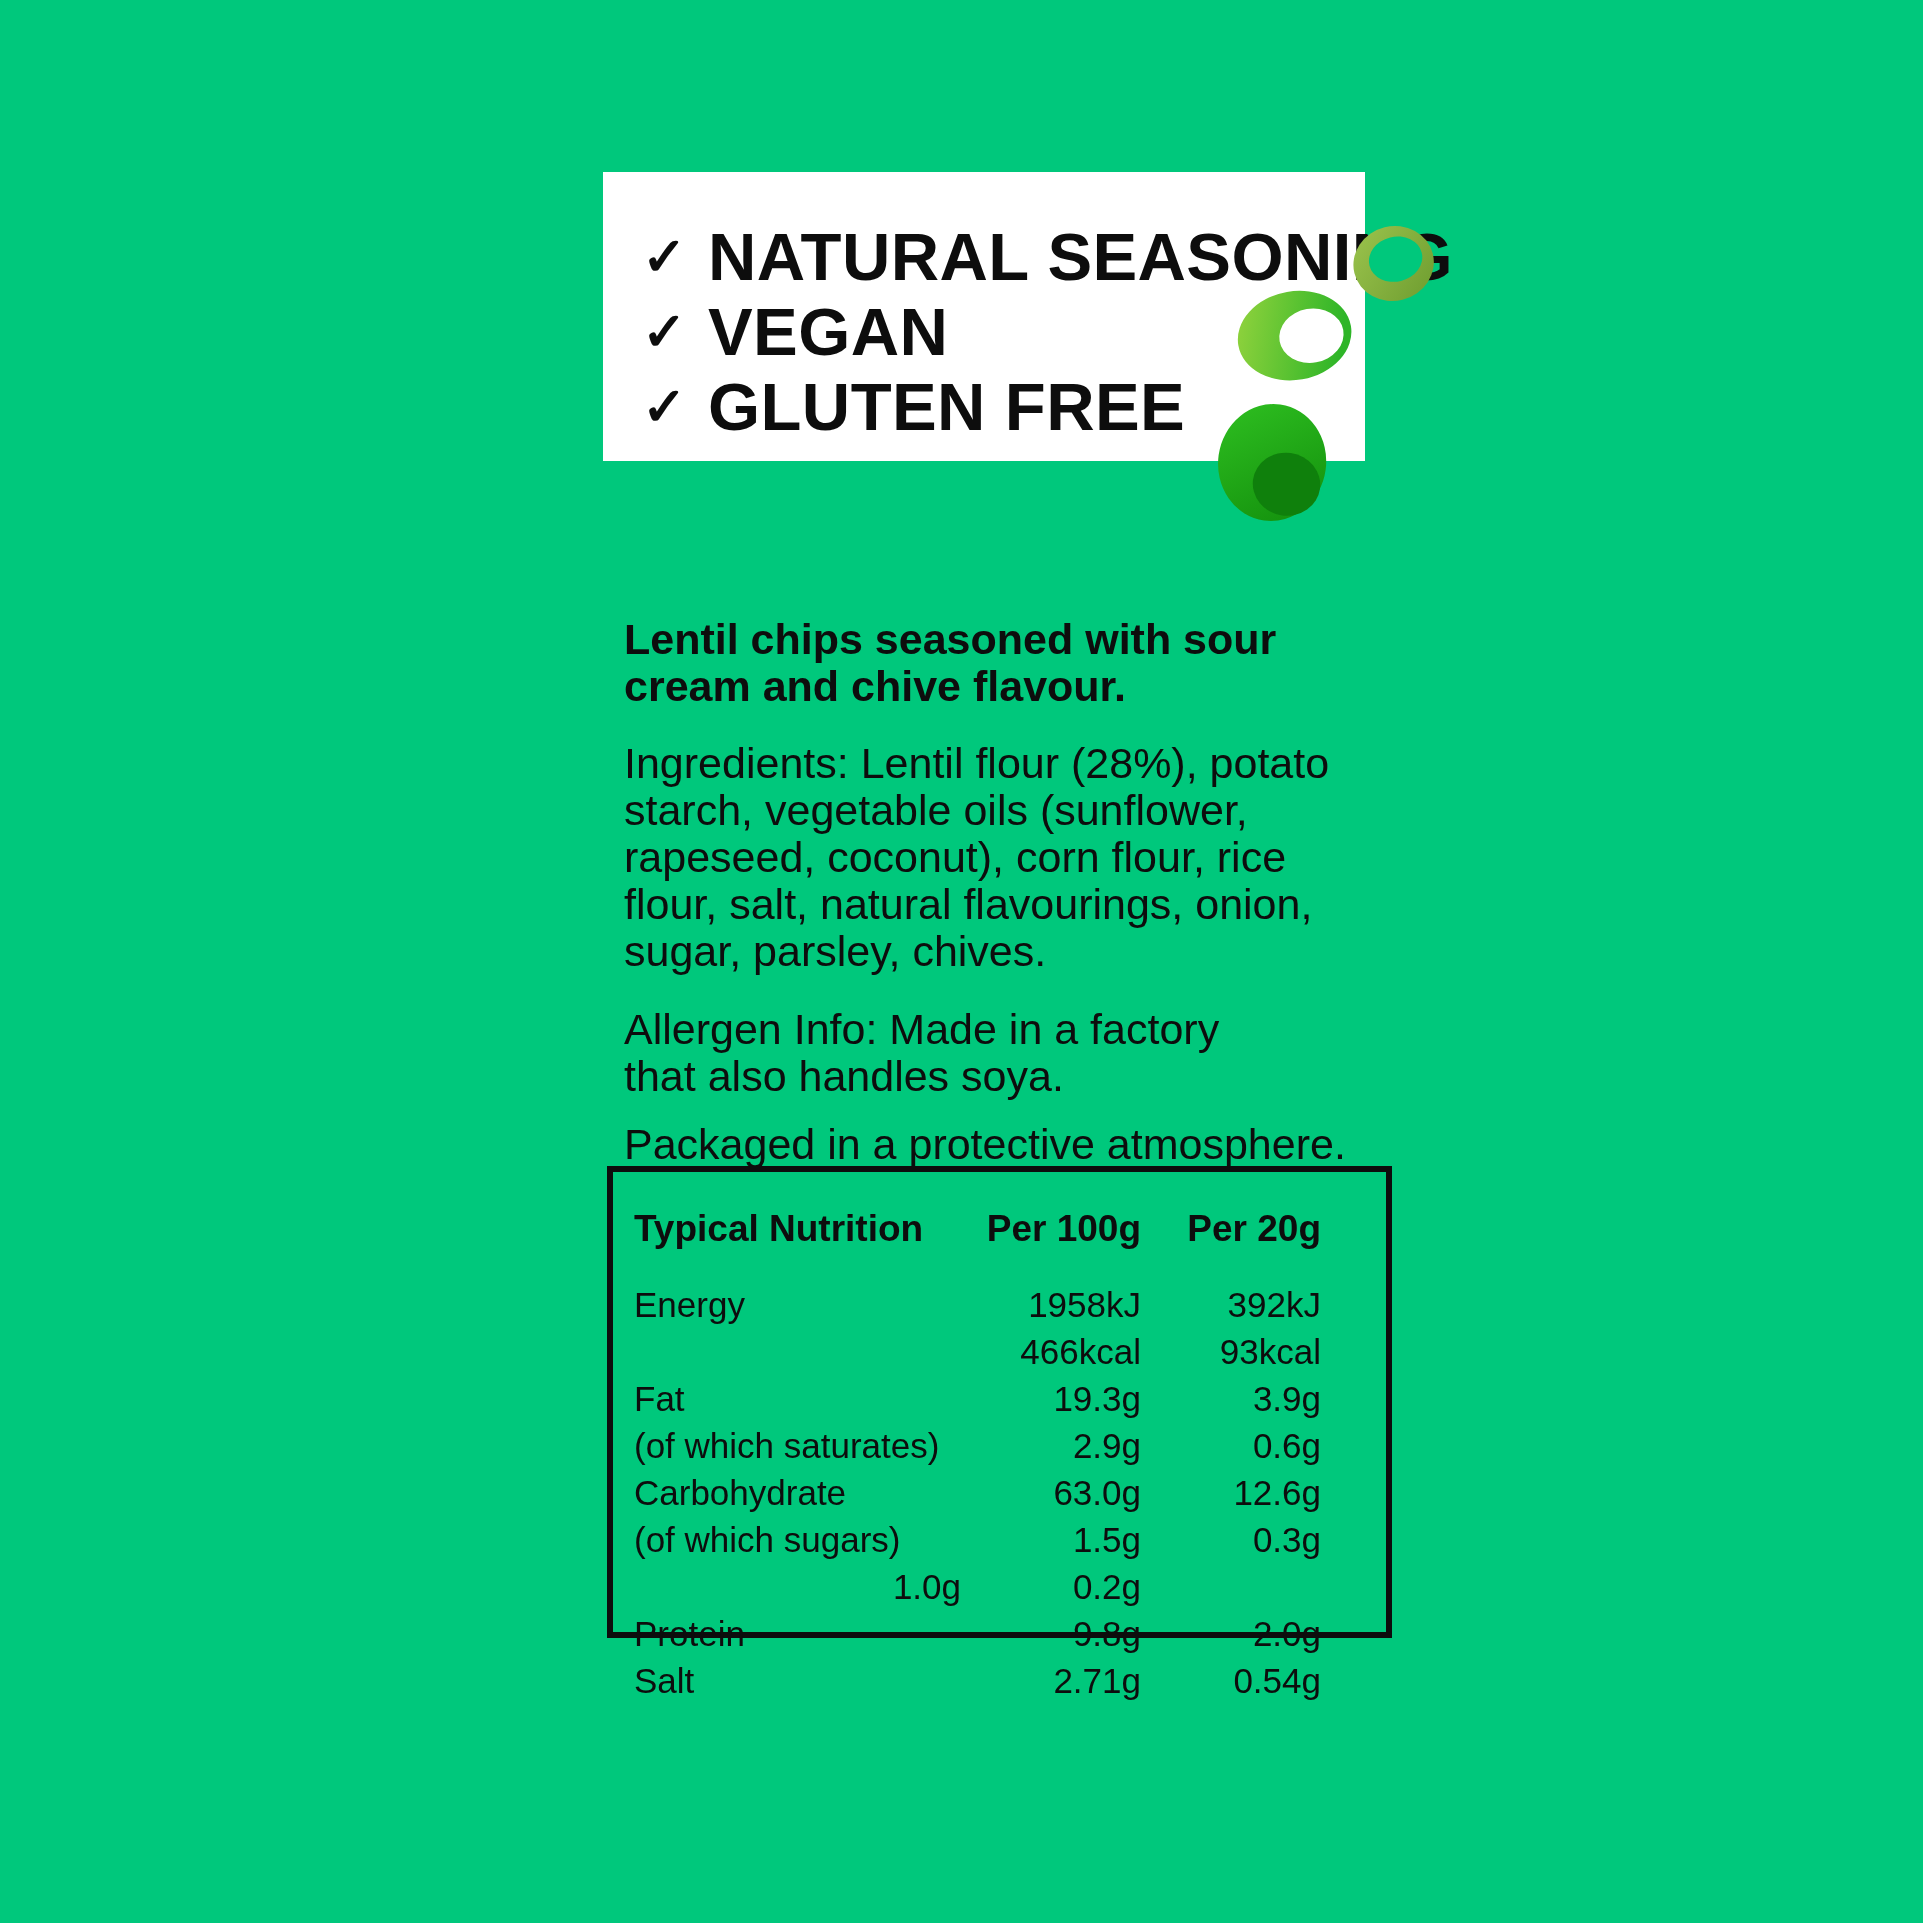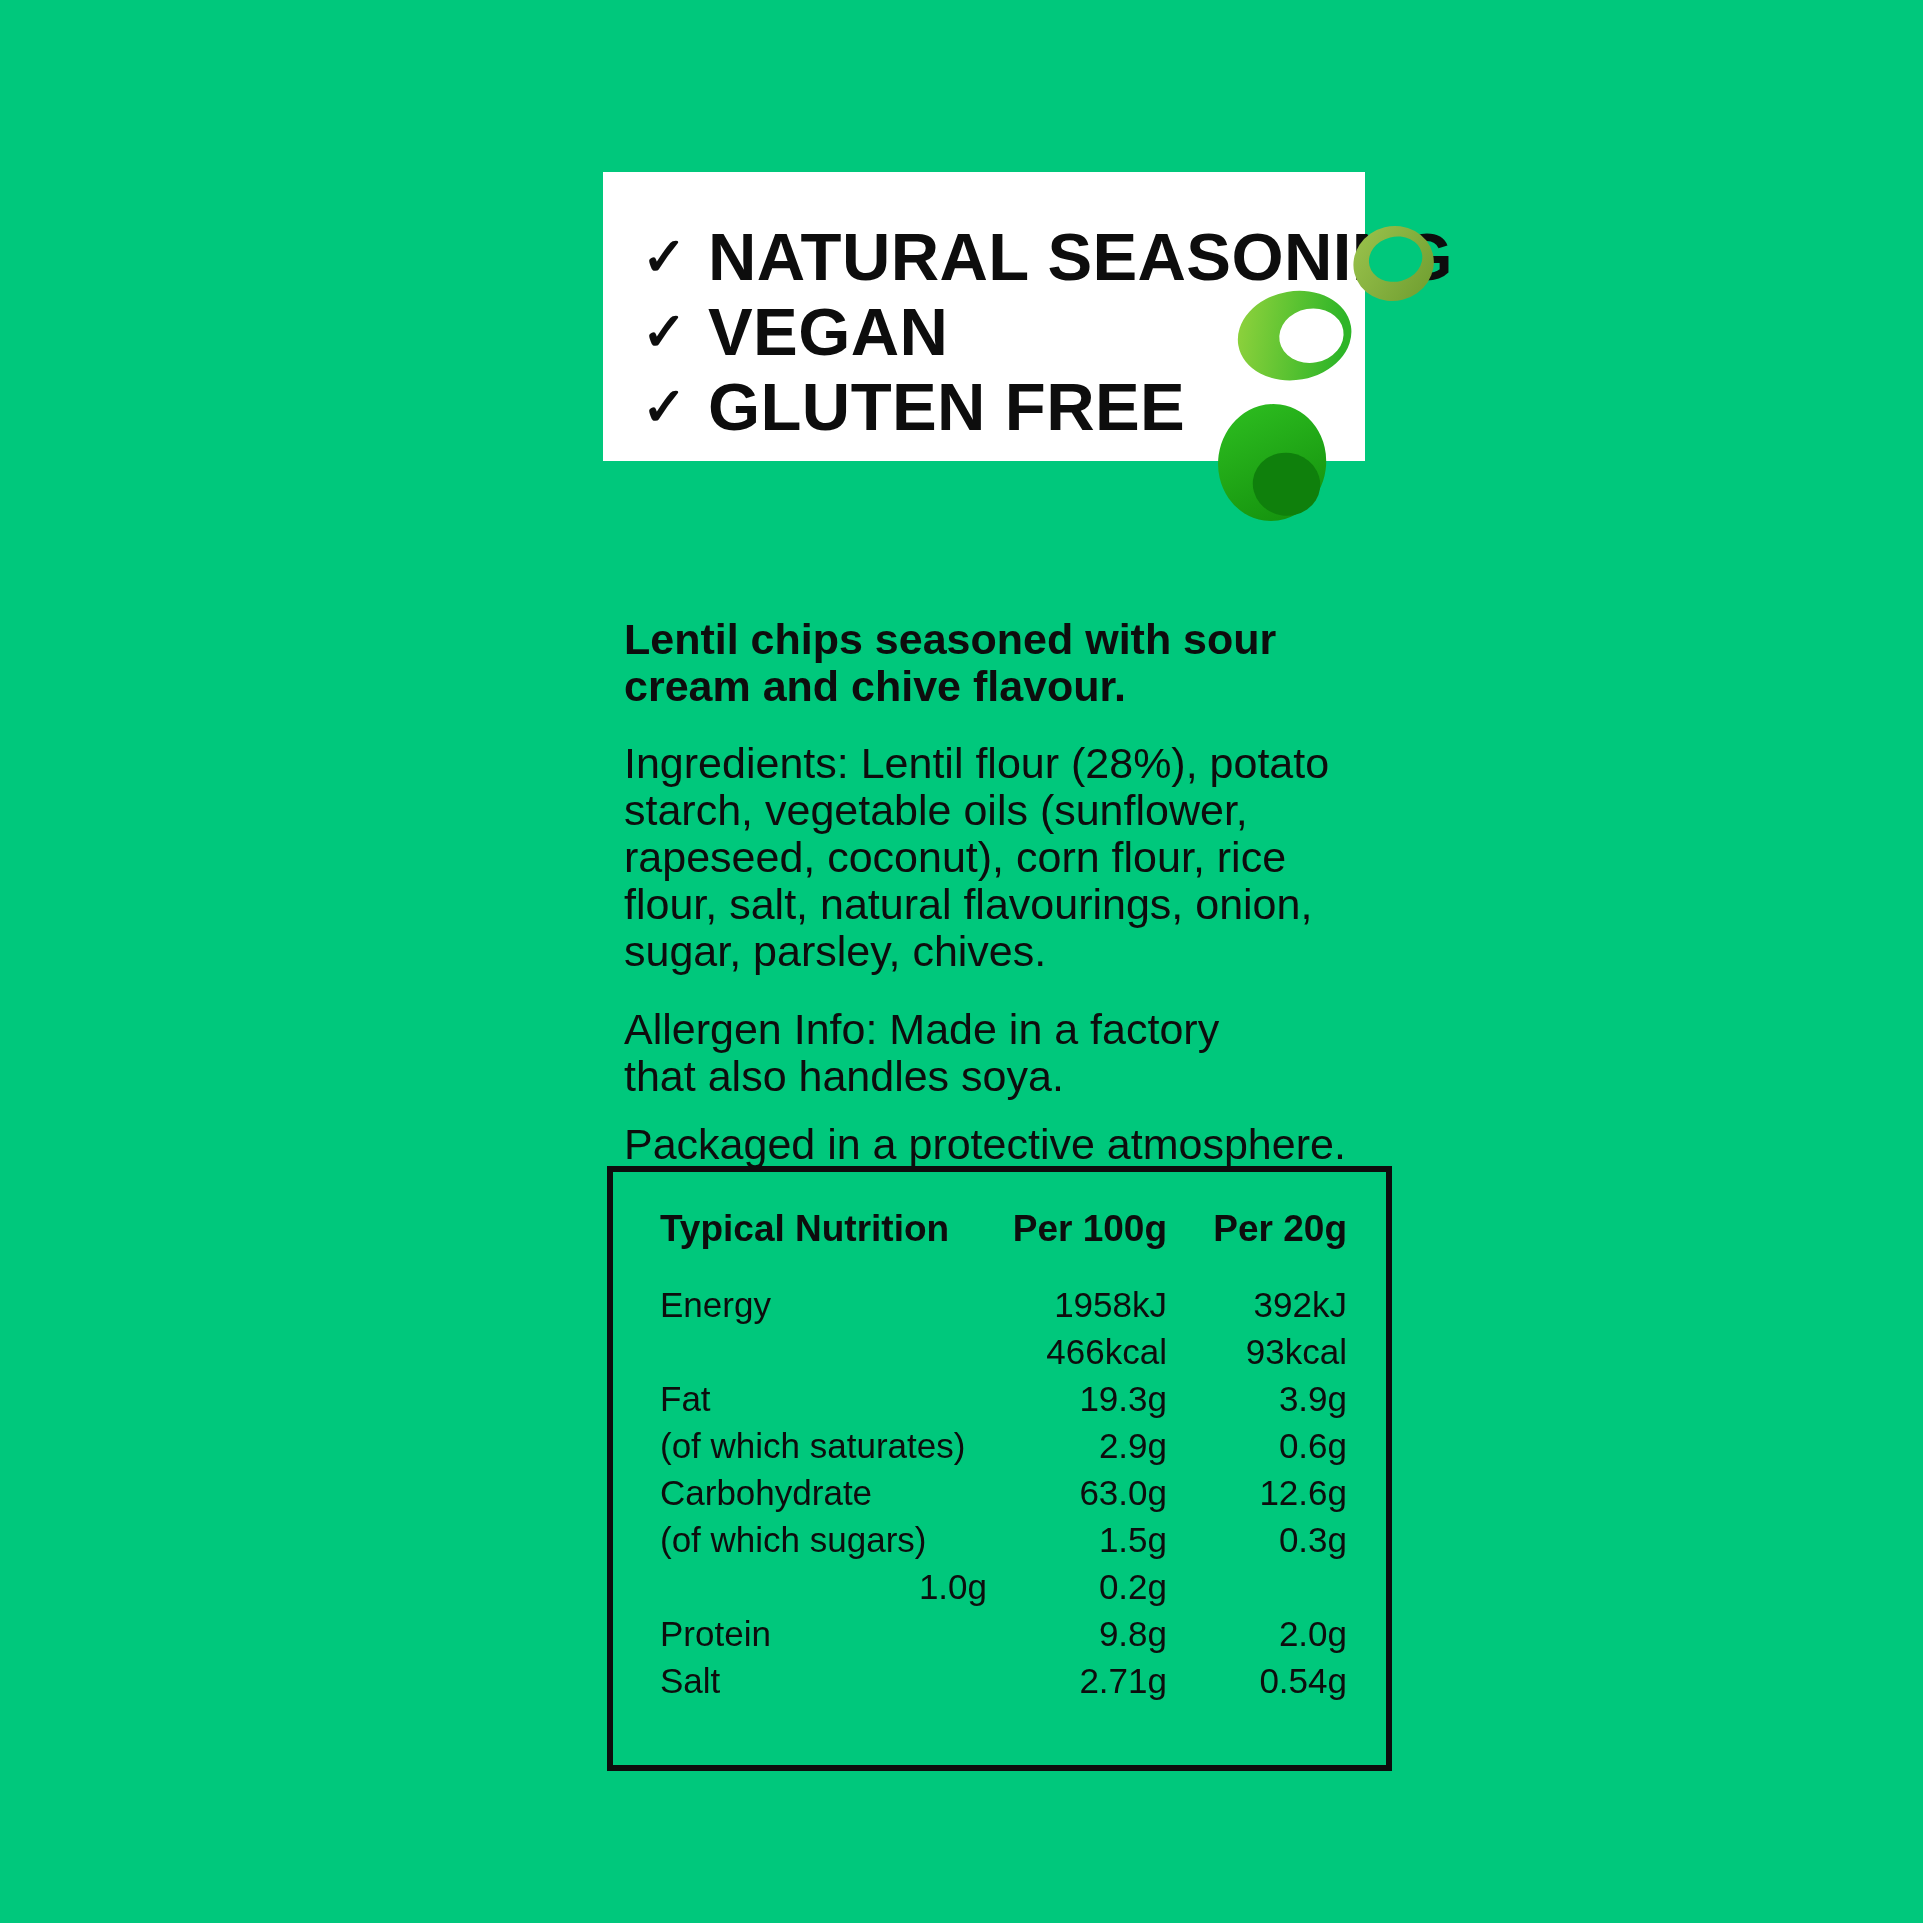--- a/index.html
+++ b/index.html
@@ -57,24 +57,24 @@
   .copy b { font-weight: 400; }
   .desc      { top: 573px;  width: 744px; font-weight: 700; }
   .ingr      { top: 697px;  width: 751px; }
   .allergen  { top: 963px; width: 676px; }
   .packaged  { top: 1078px; width: 827px; white-space: nowrap; }
 
   
   .nutrition-box {
     position: absolute;
     left: 607px; top: 1166px;
-    width: 785px; height: 605px;
+    width: 785px; height: 472px;
     border: 6px solid #0d0d0d;
     box-sizing: border-box;
-    padding: 30px 39px 0 47px;
+    padding: 30px 39px 0 21px;
   }
   .nut-grid {
     display: grid;
     grid-template-columns: 327px 180px 180px;
   }
   .nut-header { line-height: 53px; font-size: 37px; font-weight: 700; margin-bottom: 25.6px; }
   .nut-header .c2, .nut-header .c3 { text-align: right; }
   .nut-row { line-height: 47px; font-size: 35px; }
   .nut-row .c2, .nut-row .c3 { text-align: right; }
 </style>

